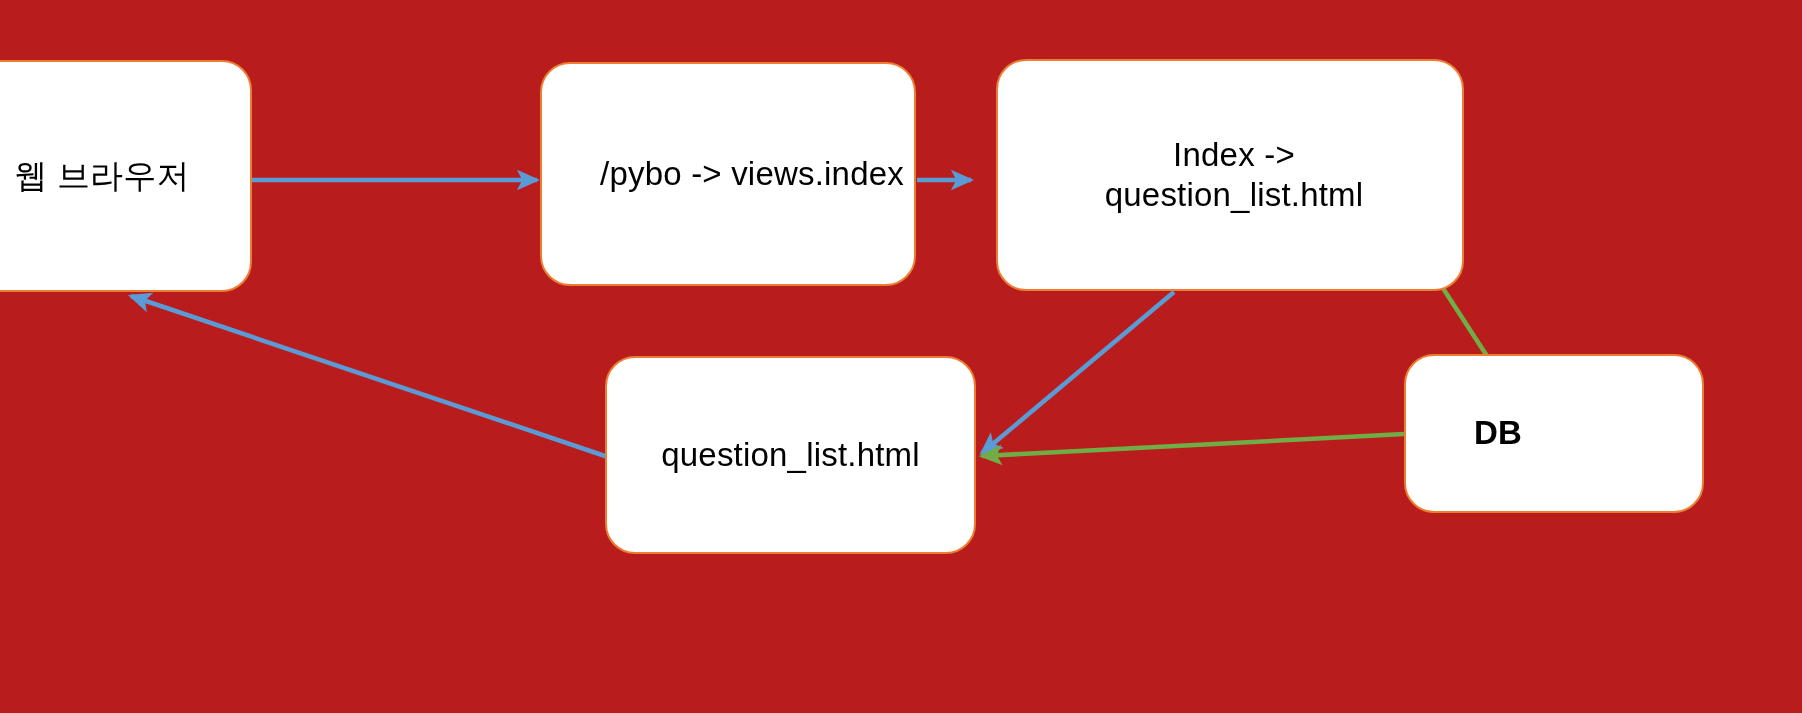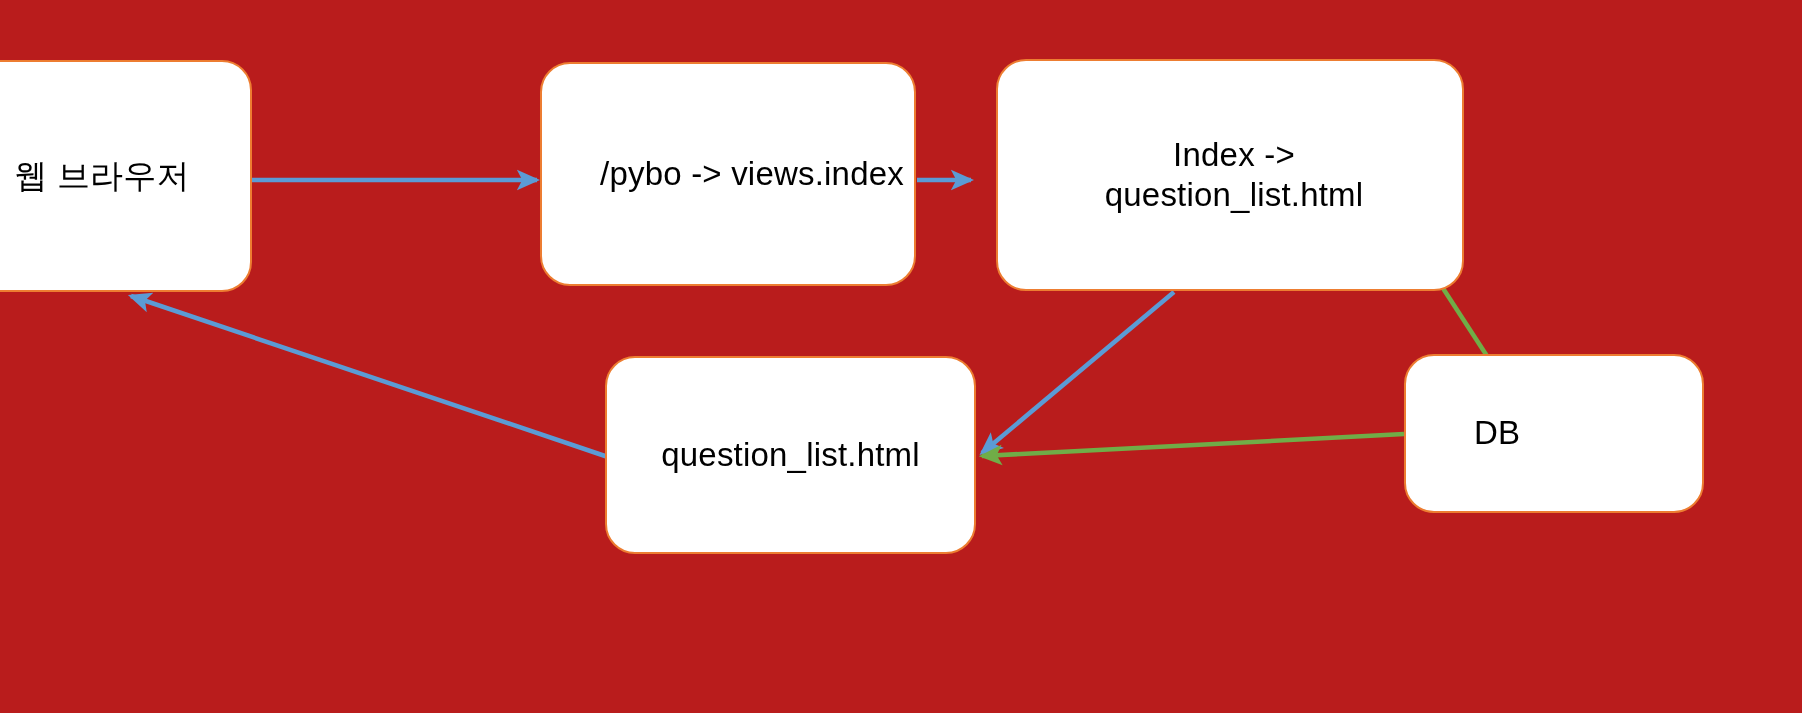--- a/index.html
+++ b/index.html
@@ -45,21 +45,21 @@
     display: block;
     padding: 0 10px;
     white-space: pre-line;
   }
   
   #node-browser   { left: -48px;  top: 60px;  width: 300px; height: 232px; }
   #node-urlview   { left: 540px;  top: 62px;  width: 376px; height: 224px; padding-left: 48px; }
   #node-indexview { left: 996px;  top: 59px;  width: 468px; height: 232px; padding-left: 8px; }
   #node-template  { left: 605px;  top: 356px; width: 371px; height: 198px; }
   #node-db        { left: 1404px; top: 354px; width: 300px; height: 159px;
-                    justify-content: flex-start; padding-left: 58px; }
+                    justify-content: flex-start; padding-left: 58px; font-weight: bold; }
 </style>
 </head>
 <body>
 
 <div id="canvas">
 
   <svg id="edges" viewBox="0 0 1802 713" width="1802" height="713" xmlns="http://www.w3.org/2000/svg">
     <defs>
       <marker id="arrow-blue" viewBox="0 0 10 10" refX="8.6" refY="5" markerWidth="5.2" markerHeight="5.2" orient="auto-start-reverse">
         <path d="M 0 0.6 L 10 5 L 0 9.4 L 2.3 5 Z" fill="#5B9BD5"></path>

